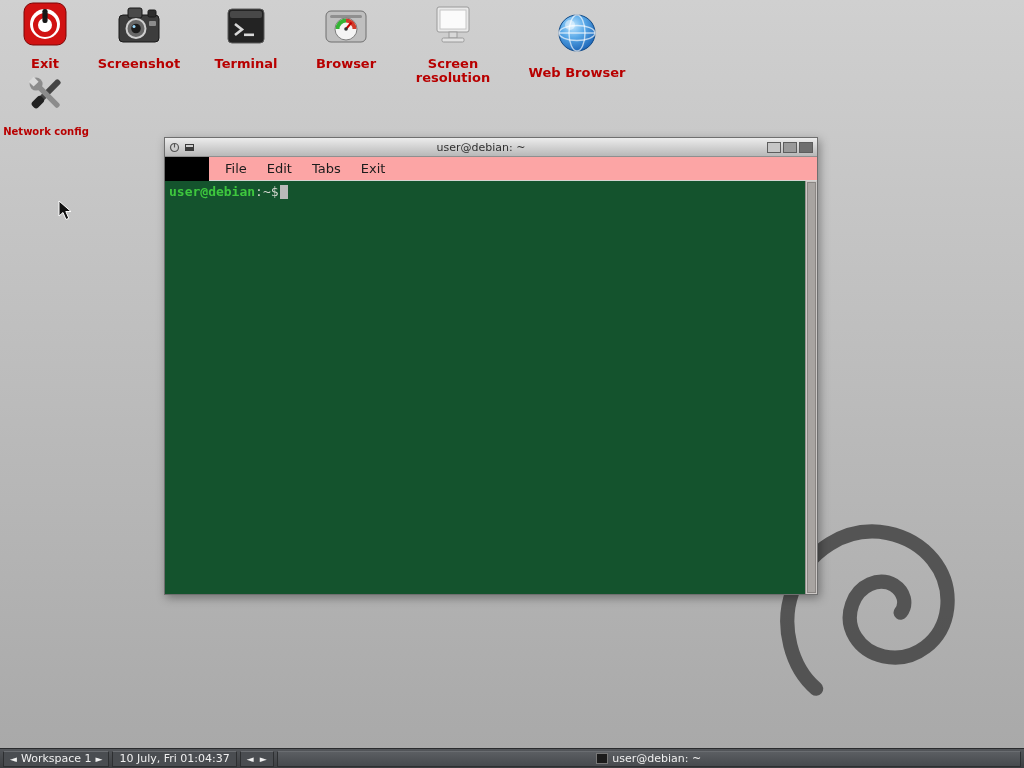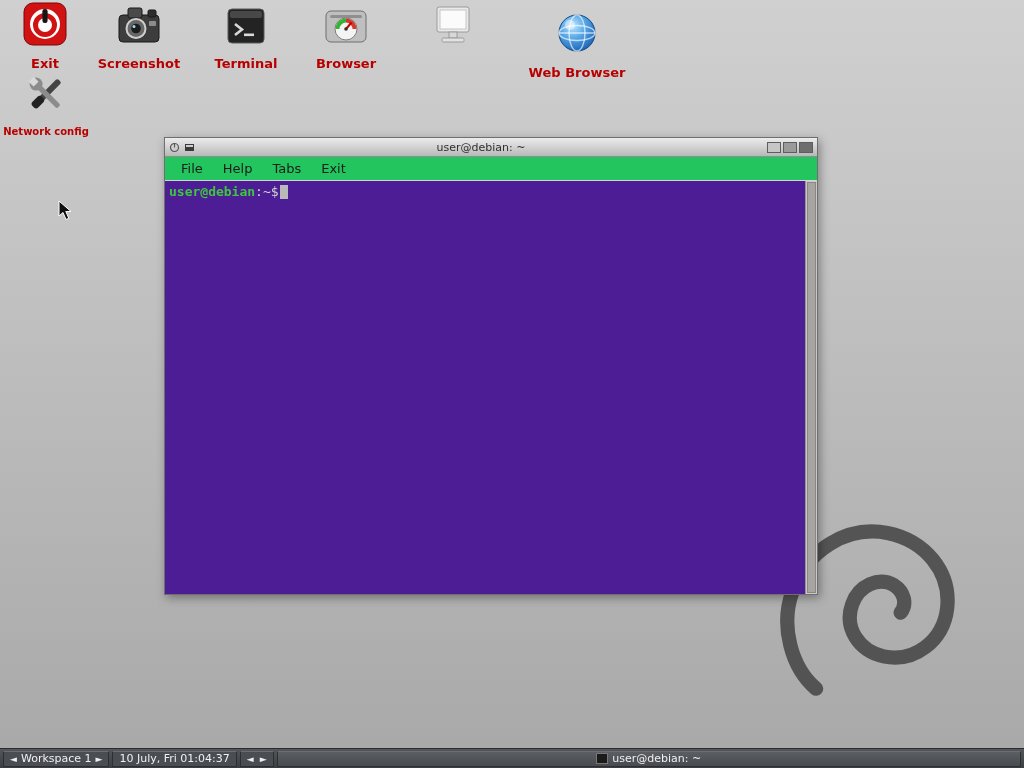--- a/index.html
+++ b/index.html
@@ -23,24 +23,24 @@
   .titlebar{height:18px;background:linear-gradient(#ececec,#b8b8b8);
     border-bottom:1px solid #8f8f8f;display:flex;align-items:center;
     font-size:11px;color:#2f2f2f;padding:0 4px;gap:4px;}
   .tb-ico{width:11px;height:11px;display:inline-block;}
   .tb-title{flex:1;text-align:center;white-space:nowrap;overflow:hidden;}
   .tb-btns{display:flex;gap:2px;}
   .tb-btn{width:14px;height:11px;border:1px solid #5d5d5d;box-sizing:border-box;}
   .tb-btn.min{background:#c6c6c6;}
   .tb-btn.max{background:#9a9a9a;}
   .tb-btn.close{background:#6e6e6e;}
-  .menubar{height:23px;background:#22c55e;border-bottom:1px solid #d6d4d2;
-    display:flex;align-items:center;font-size:13px;color:#1c1c1c;padding-left:6px;}
+  .menubar{height:23px;background:#fca5a5;border-bottom:1px solid #d6d4d2;
+    display:flex;align-items:center;font-size:13px;color:#1c1c1c;padding-left:6px;margin-left:44px;}
   .menu-item{padding:2px 10px;cursor:default;}
-  .term{position:relative;height:calc(100% - 43px);background:#4c1d95;
+  .term{position:relative;height:calc(100% - 43px);background:#14532d;
     font-family:"DejaVu Sans Mono","Liberation Mono",monospace;font-size:13px;
     color:#d3d7cf;box-sizing:border-box;padding:3px 4px;}
   .prompt-user{color:#3ec73e;font-weight:bold;}
   .cursor-block{display:inline-block;width:8px;height:14px;background:#b9b9b9;
     vertical-align:text-bottom;margin-left:1px;}
   .vscroll{position:absolute;top:0;right:0;bottom:0;width:11px;
     background:#ccc8c6;border-left:1px solid #979390;}
   .vthumb{position:absolute;top:1px;left:1px;right:1px;bottom:1px;
     background:#a8a4a1;border:1px solid #8a8683;}
   
@@ -122,20 +122,21 @@
 
 <div class="dicon" style="left:393px;top:2px;">
   <span class="glyph">
     <svg width="48" height="48" viewBox="0 0 48 48">
       <rect x="8" y="5" width="32" height="25" rx="2" fill="#e9e9e9" stroke="#9a9a9a"></rect>
       <rect x="11" y="8" width="26" height="19" fill="#fbfbfb" stroke="#c6c6c6"></rect>
       <rect x="20" y="30" width="8" height="6" fill="#d8d8d8" stroke="#9a9a9a"></rect>
       <rect x="13" y="36" width="22" height="4" rx="1.5" fill="#e2e2e2" stroke="#9a9a9a"></rect>
     </svg>
   </span>
+  <span class="dlabel">Screen resolution</span>
 </div>
 
 <div class="dicon" style="left:517px;top:11px;">
   <span class="glyph">
     <svg width="48" height="48" viewBox="0 0 48 48">
       <defs>
         <radialGradient id="gl" cx="38%" cy="30%" r="75%">
           <stop offset="0%" stop-color="#bfe6ff"></stop>
           <stop offset="45%" stop-color="#59a9e8"></stop>
           <stop offset="100%" stop-color="#1a62b5"></stop>
@@ -184,21 +185,21 @@
     </span>
     <span class="tb-title">user@debian: ~</span>
     <span class="tb-btns">
       <span class="tb-btn min"></span>
       <span class="tb-btn max"></span>
       <span class="tb-btn close"></span>
     </span>
   </div>
   <div class="menubar">
     <span class="menu-item">File</span>
-    <span class="menu-item">Help</span>
+    <span class="menu-item">Edit</span>
     <span class="menu-item">Tabs</span>
     <span class="menu-item">Exit</span>
   </div>
   <div class="term">
     <span><span class="prompt-user">user@debian</span><span>:~$</span><span class="cursor-block"></span></span>
     <div class="vscroll">
       <div class="vthumb"></div>
     </div>
   </div>
 </div>

